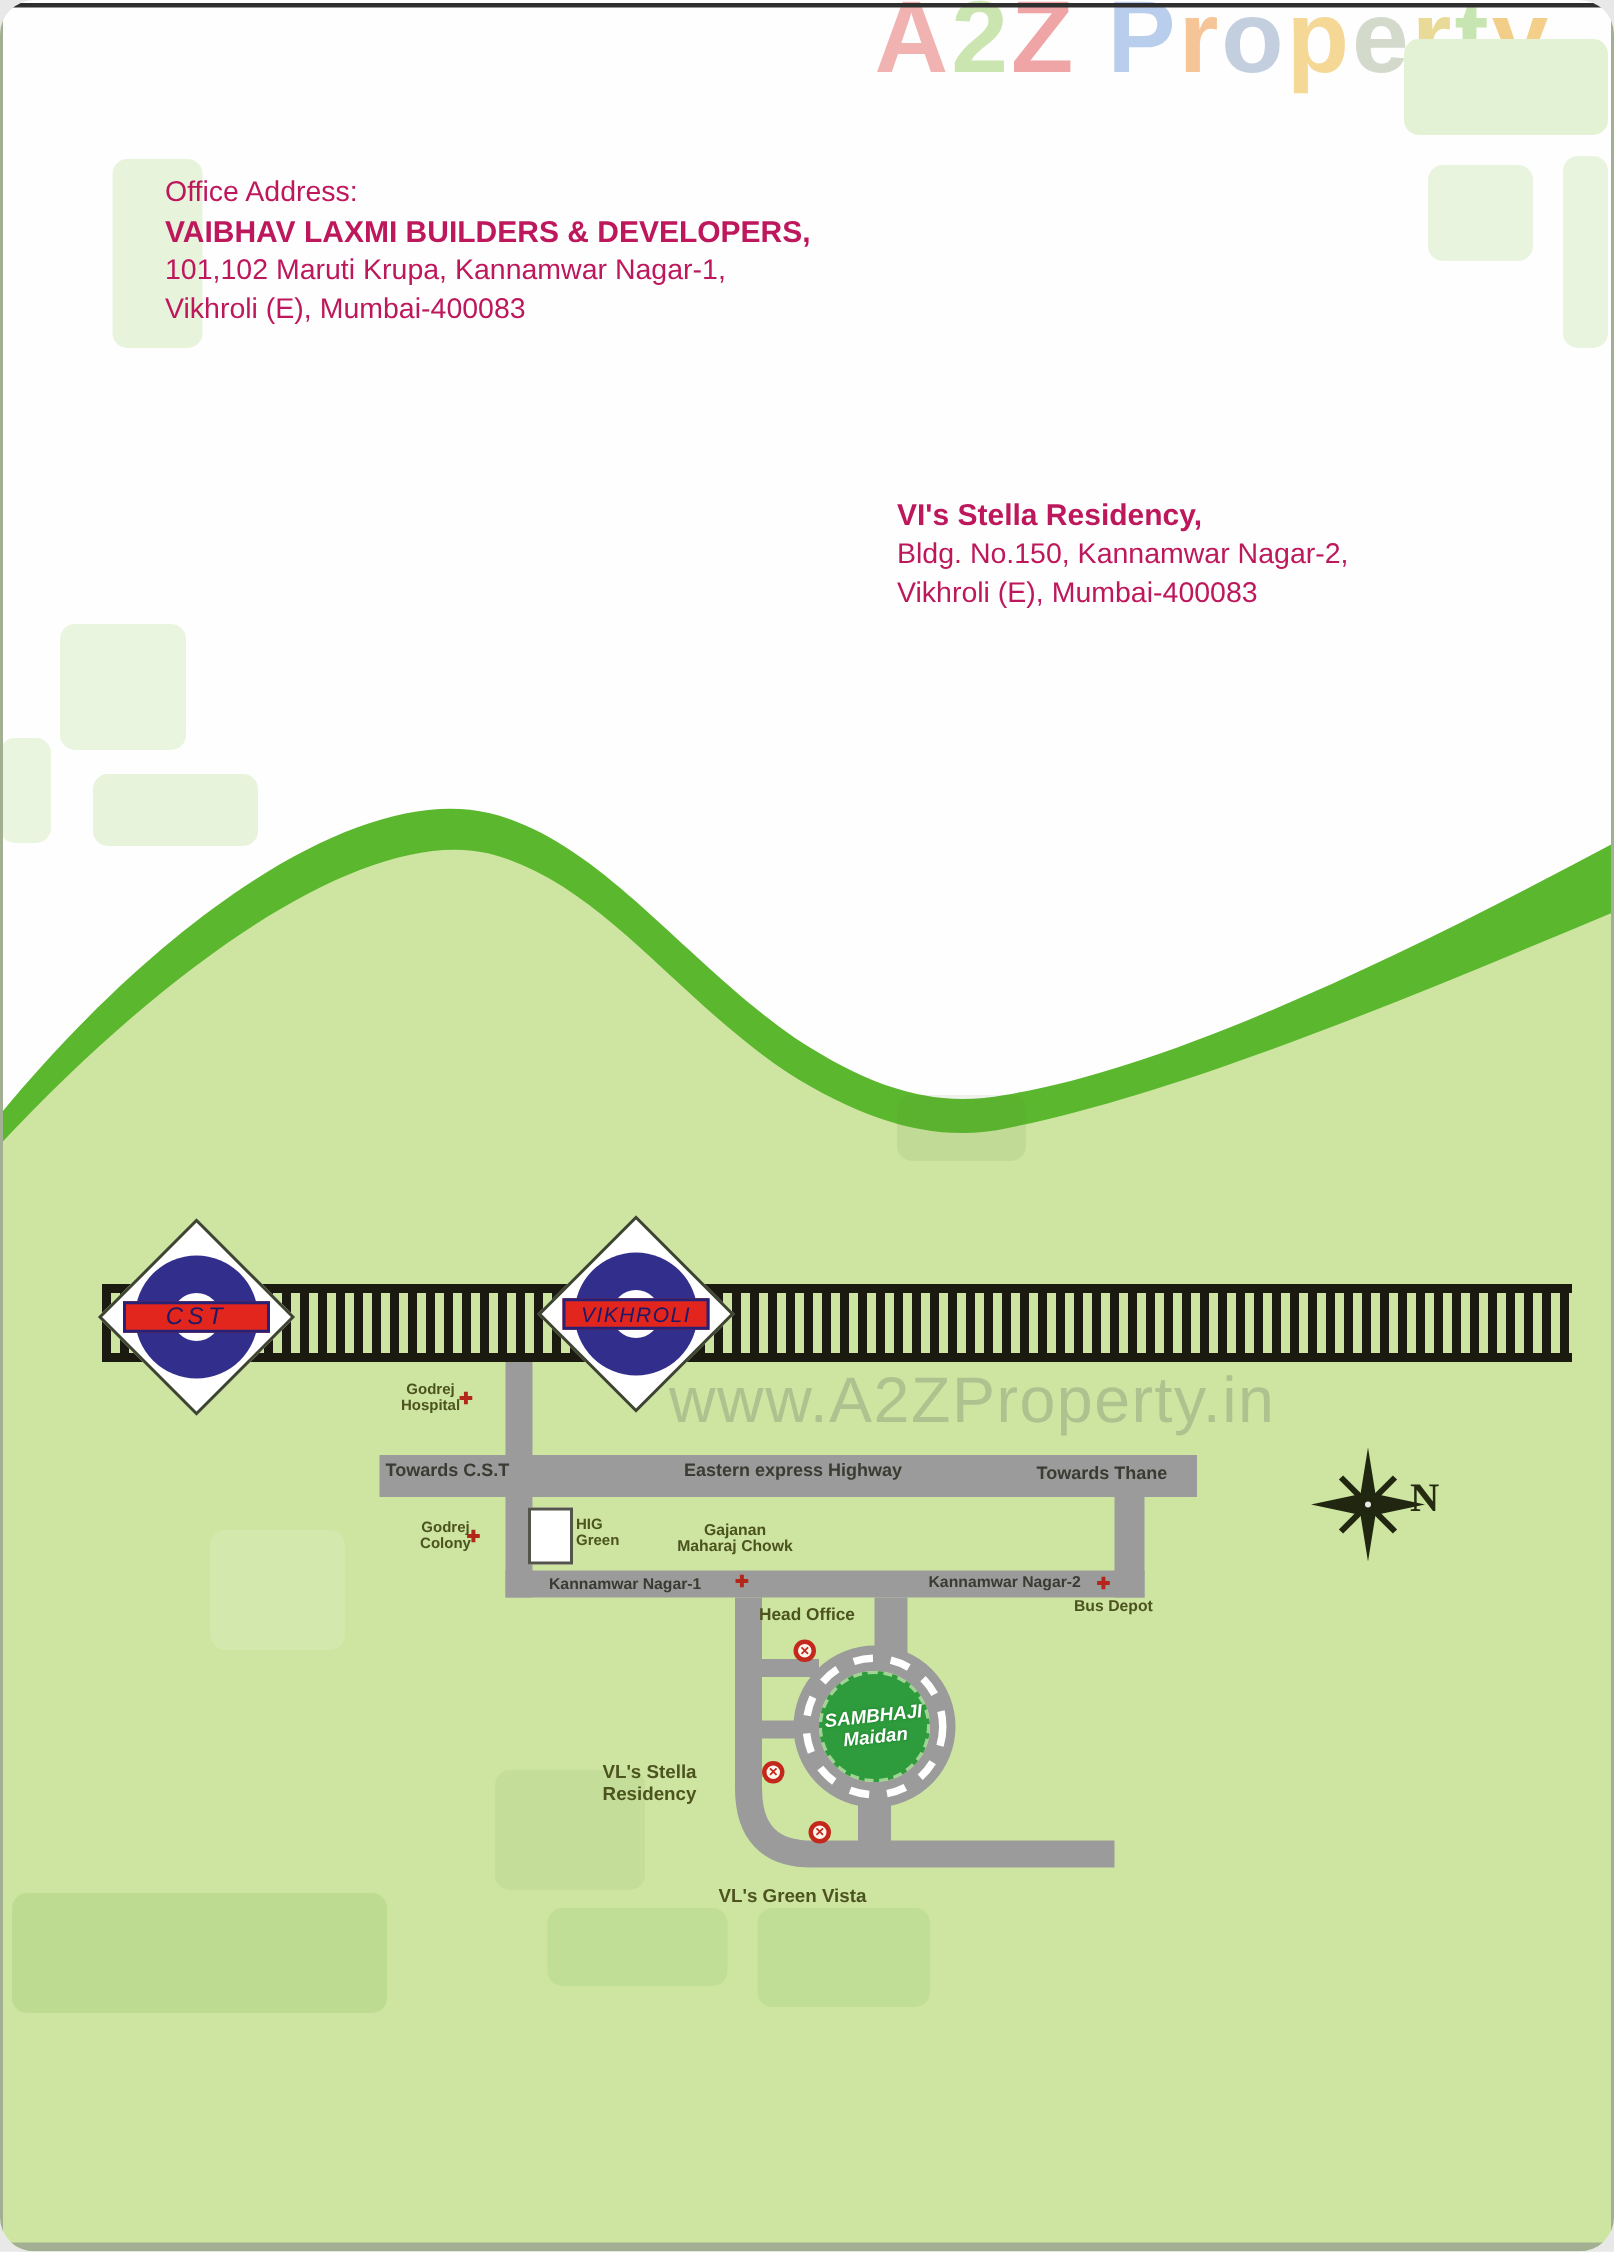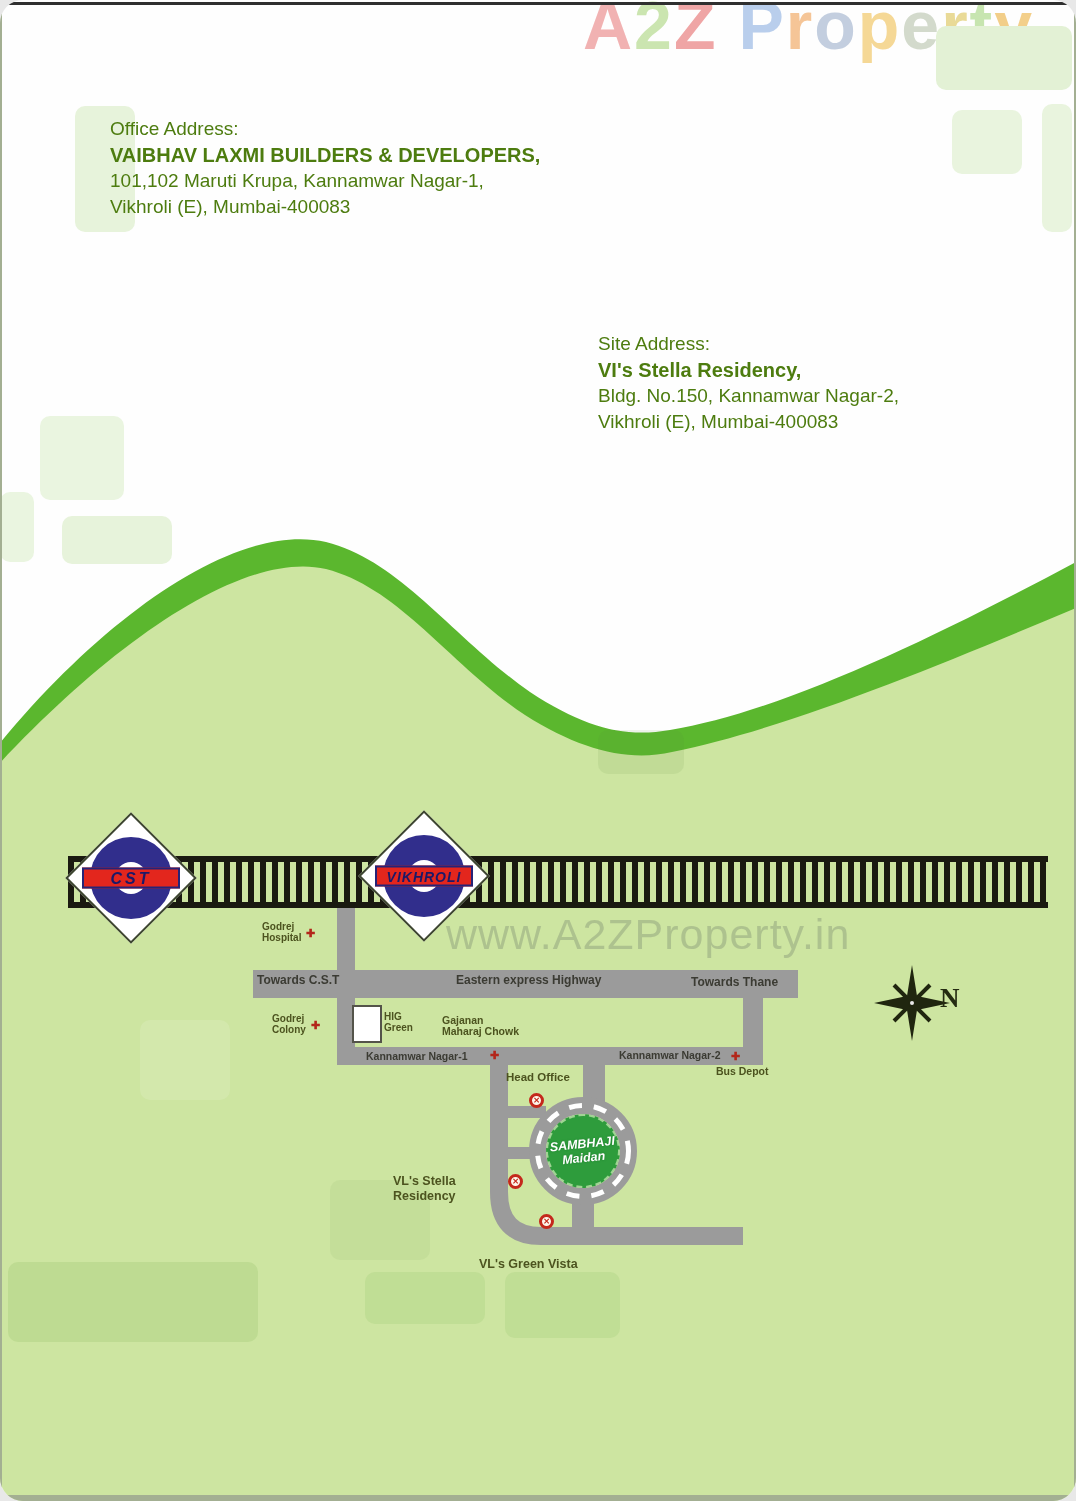--- a/index.html
+++ b/index.html
@@ -5,50 +5,50 @@
   html,body{margin:0;padding:0;background:#e8e8e8;}
   .page{position:relative;width:1076px;height:1501px;background:#fefefe;overflow:hidden;
         font-family:"Liberation Sans",sans-serif;border-radius:23px;}
   .abs{position:absolute;}
   
   .wm-top{position:absolute;left:583px;top:-14px;font-size:68px;font-weight:700;
           letter-spacing:2px;white-space:pre;opacity:.8;}
   
   .deco{position:absolute;border-radius:10px;}
   
-  .addr{position:absolute;color:#4d7c0f;font-size:19px;line-height:26px;}
+  .addr{position:absolute;color:#be185d;font-size:19px;line-height:26px;}
   .addr .company{font-weight:700;font-size:20px;}
   
   .wave{position:absolute;left:0;top:500px;width:1076px;height:300px;}
   .greenbase{position:absolute;left:0;top:798px;width:1076px;height:703px;background:#cde5a1;}
   
   .wm-map{position:absolute;left:446px;top:910px;font-size:43px;color:#8fa07c;opacity:.5;
           letter-spacing:1px;}
   
   .track{position:absolute;left:68px;top:856px;width:980px;height:52px;box-sizing:border-box;
          border-top:6px solid #1a1a10;border-bottom:6px solid #1a1a10;
          background:repeating-linear-gradient(90deg,#1a1a10 0 6px,rgba(0,0,0,0) 6px 12px);}
   .station{position:absolute;width:126px;height:126px;}
   .diamond{position:absolute;left:50%;top:50%;width:89px;height:89px;background:#fff;
            border:2px solid #3d4530;transform:translate(-50%,-50%) rotate(45deg);}
   .ring{position:absolute;left:50%;top:50%;width:82px;height:82px;border-radius:50%;
         background:#312e8c;transform:translate(-50%,-50%);}
   .ring::after{content:"";position:absolute;left:50%;top:50%;width:32px;height:32px;
         border-radius:50%;background:#fff;transform:translate(-50%,-50%);}
   .band{position:absolute;left:50%;top:50%;transform:translate(-50%,-50%);width:98px;height:21px;
         box-sizing:border-box;background:#e3261d;border:2px solid #262377;display:flex;
-        align-items:center;justify-content:center;color:#1b1968;font-weight:700;font-style:italic;}
+        align-items:center;justify-content:center;color:#1b1968;font-weight:400;font-style:italic;}
   .st-cst{left:68px;top:815px;}   .st-cst  .band span{font-size:16px;letter-spacing:3px;}
   .st-vik{left:361px;top:813px;}  .st-vik  .band span{font-size:14px;letter-spacing:1px;}
   .st-tha{left:901px;top:819px;}  .st-tha  .band span{font-size:15px;letter-spacing:2px;}
   
   .rlbl{position:absolute;font-size:12px;font-weight:700;color:#3b3b33;white-space:pre-line;text-align:right;}
   .plbl{position:absolute;font-size:10px;font-weight:700;color:#4c531f;white-space:pre-line;
         line-height:11px;}
-  .center{}
+  .center{text-align:center;}
   
   .pmark{position:absolute;color:#b3261a;font-size:11px;font-weight:700;line-height:1;}
   .tmark{position:absolute;width:15px;height:15px;box-sizing:border-box;border-radius:50%;
          background:#fdf6ec;border:3px solid #c4281c;display:flex;align-items:center;
          justify-content:center;font-size:8px;font-weight:700;color:#c4281c;line-height:1;}
   .hig{position:absolute;left:352px;top:1005px;width:26px;height:34px;background:#fff;
        border:2px solid #54544a;}
   .maidan{position:absolute;left:546px;top:1114px;width:74px;height:74px;border-radius:50%;
           background:#2e9c3c;border:2px dashed #9fd494;box-sizing:border-box;display:flex;
           flex-direction:column;align-items:center;justify-content:center;transform:rotate(-6deg);}
@@ -75,21 +75,20 @@
   <div class="deco" style="left:62px;top:516px;width:110px;height:48px;background:#e7f3db;"></div>
 
   <div class="addr" style="left:110px;top:116px;">
     <div>Office Address:</div>
     <div class="company">VAIBHAV LAXMI BUILDERS &amp; DEVELOPERS,</div>
     <div>101,102 Maruti Krupa, Kannamwar Nagar-1,</div>
     <div>Vikhroli (E), Mumbai-400083</div>
   </div>
 
   <div class="addr" style="left:598px;top:331px;">
-    <div>Site Address:</div>
     <div class="company">VI's Stella Residency,</div>
     <div>Bldg. No.150, Kannamwar Nagar-2,</div>
     <div>Vikhroli (E), Mumbai-400083</div>
   </div>
 
   <svg class="wave" viewBox="0 0 1076 300">
     <path d="M0,243 C110,110 240,22 326,42 C400,60 455,140 530,192 C585,228 625,238 670,230 C780,212 930,140 1076,62 L1076,300 L0,300 Z" fill="#5bb72e"></path>
     <path d="M0,263 C115,140 245,50 326,69 C400,88 450,165 525,215 C580,250 628,262 672,252 C790,228 940,165 1076,108 L1076,300 L0,300 Z" fill="#cde5a1"></path>
   </svg>
   <div class="greenbase"></div>

